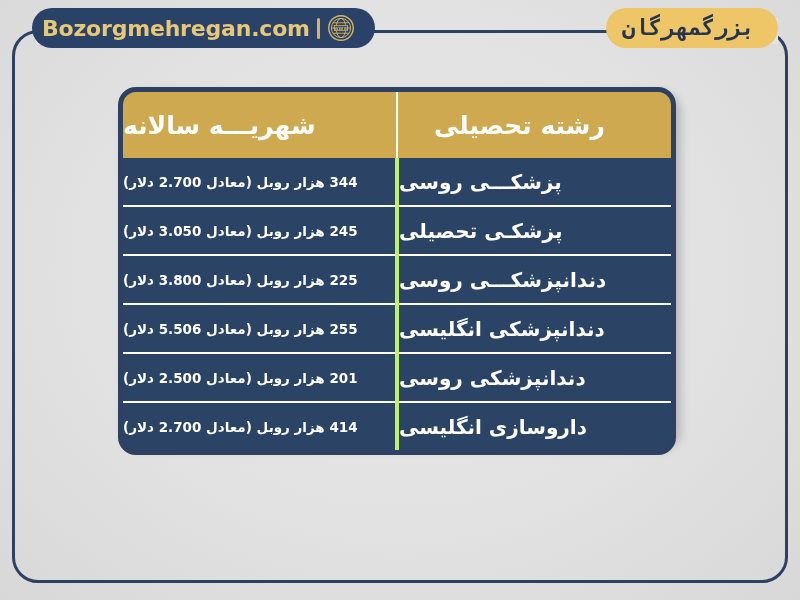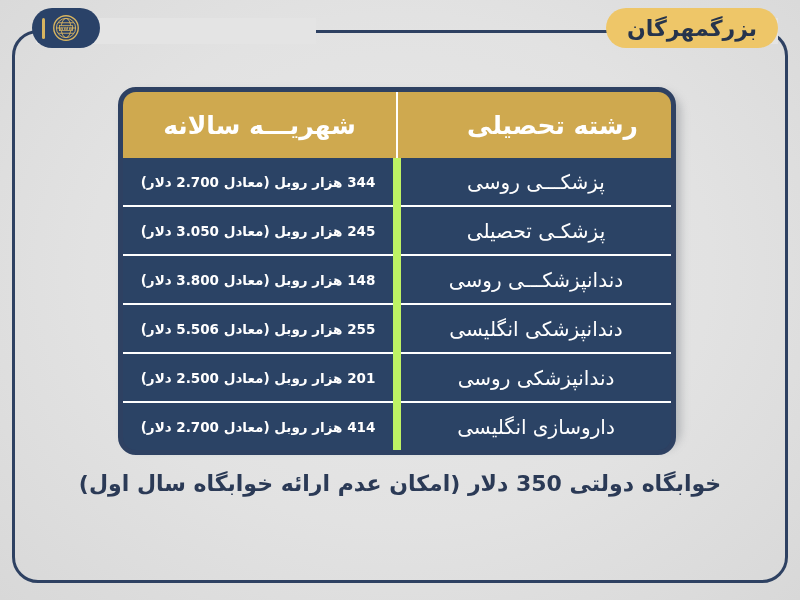--- a/index.html
+++ b/index.html
@@ -93,25 +93,26 @@
 
   
   .brand-badge {
     position: absolute;
     right: 22px;
     top: 8px;
     height: 40px;
     min-width: 140px;
     display: flex;
     align-items: center;
-    justify-content: center;
+    justify-content: flex-end;
     padding: 0 16px;
     background: #eec668;
     border-radius: 20px;
     z-index: 6;
+    font-family: Liberation Mono, monospace;
   }
   .brand-name {
     color: #26344c;
     font-size: 22px;
     font-weight: bold;
     white-space: nowrap;
   }
 
   
   .table-shadow {
@@ -138,43 +139,43 @@
     background: #2b4365;
   }
   .fee-table table {
     width: 100%;
     border-collapse: collapse;
     table-layout: fixed;
   }
   .fee-table th,
   .fee-table td {
     padding: 0;
-    text-align: center;
+    text-align: left;
     vertical-align: middle;
     color: #ffffff;
   }
   .fee-table thead th {
     background: #cfa94f;
     height: 66px;
     font-size: 25px;
     font-weight: bold;
     letter-spacing: -0.2px;
   }
   .fee-table thead th.col-major { border-left: 2px solid #ffffff; padding-left: 36px; }
 
   .fee-table tbody tr { background: #2b4365; }
   .fee-table tbody td {
     height: 47px;
     border-top: 2px solid #ffffff;
   }
   .fee-table tbody tr:first-child td { border-top: none; }
   .fee-table td.col-major {
     font-size: 20px;
-    font-weight: normal;
-    border-left: 8px solid #bef264;
+    font-weight: bold;
+    border-left: 4px solid #bef264;
     width: 278px;
   }
   .fee-table td.col-fee {
     font-size: 13.5px;
     font-weight: bold;
     letter-spacing: -0.1px;
   }
 
   
   .caption {
@@ -207,20 +208,21 @@
       <circle cx="16" cy="16" r="11" fill="none" stroke="#d7b460" stroke-width="1.1"></circle>
       <ellipse cx="16" cy="16" rx="5.5" ry="11" fill="none" stroke="#d7b460" stroke-width="1.1"></ellipse>
       <line x1="5" y1="16" x2="27" y2="16" stroke="#d7b460" stroke-width="1.1"></line>
       <line x1="7" y1="10" x2="25" y2="10" stroke="#d7b460" stroke-width="1"></line>
       <line x1="7" y1="22" x2="25" y2="22" stroke="#d7b460" stroke-width="1"></line>
       <rect x="8.5" y="13" width="15" height="6" fill="#2a4268" stroke="#d7b460" stroke-width="0.9"></rect>
       <text x="16" y="17.8" font-size="5" font-family="DejaVu Sans, sans-serif" font-weight="bold" fill="#d7b460" text-anchor="middle">WWW</text>
     </svg>
   </span>
   <span class="badge-sep"></span>
+  <span class="site-name">Bozorgmehregan.com</span>
 </div>
 
 <div class="brand-badge">
   <span class="brand-name">بزرگمهرگان</span>
 </div>
 
 <div class="table-shadow"></div>
 <div class="fee-table">
   <table>
     <thead>
@@ -233,33 +235,32 @@
       <tr>
         <td class="col-major">پزشکـــی روسی</td>
         <td class="col-fee">344 هزار روبل (معادل 2.700 دلار)</td>
       </tr>
       <tr>
         <td class="col-major">پزشکـی تحصیلی</td>
         <td class="col-fee">245 هزار روبل (معادل 3.050 دلار)</td>
       </tr>
       <tr>
         <td class="col-major">دندانپزشکـــی روسی</td>
-        <td class="col-fee">148 هزار روبل (معادل 3.800 دلار)</td>
+        <td class="col-fee">225 هزار روبل (معادل 3.800 دلار)</td>
       </tr>
       <tr>
         <td class="col-major">دندانپزشکی انگلیسی</td>
         <td class="col-fee">255 هزار روبل (معادل 5.506 دلار)</td>
       </tr>
       <tr>
         <td class="col-major">دندانپزشکی روسی</td>
         <td class="col-fee">201 هزار روبل (معادل 2.500 دلار)</td>
       </tr>
       <tr>
         <td class="col-major">داروسازی انگلیسی</td>
         <td class="col-fee">414 هزار روبل (معادل 2.700 دلار)</td>
       </tr>
     </tbody>
   </table>
 </div>
 
 <div class="caption">
-  <div class="caption-line">خوابگاه دولتی 350 دلار (امکان عدم ارائه خوابگاه سال اول)</div>
 </div>
 
 </body></html>

